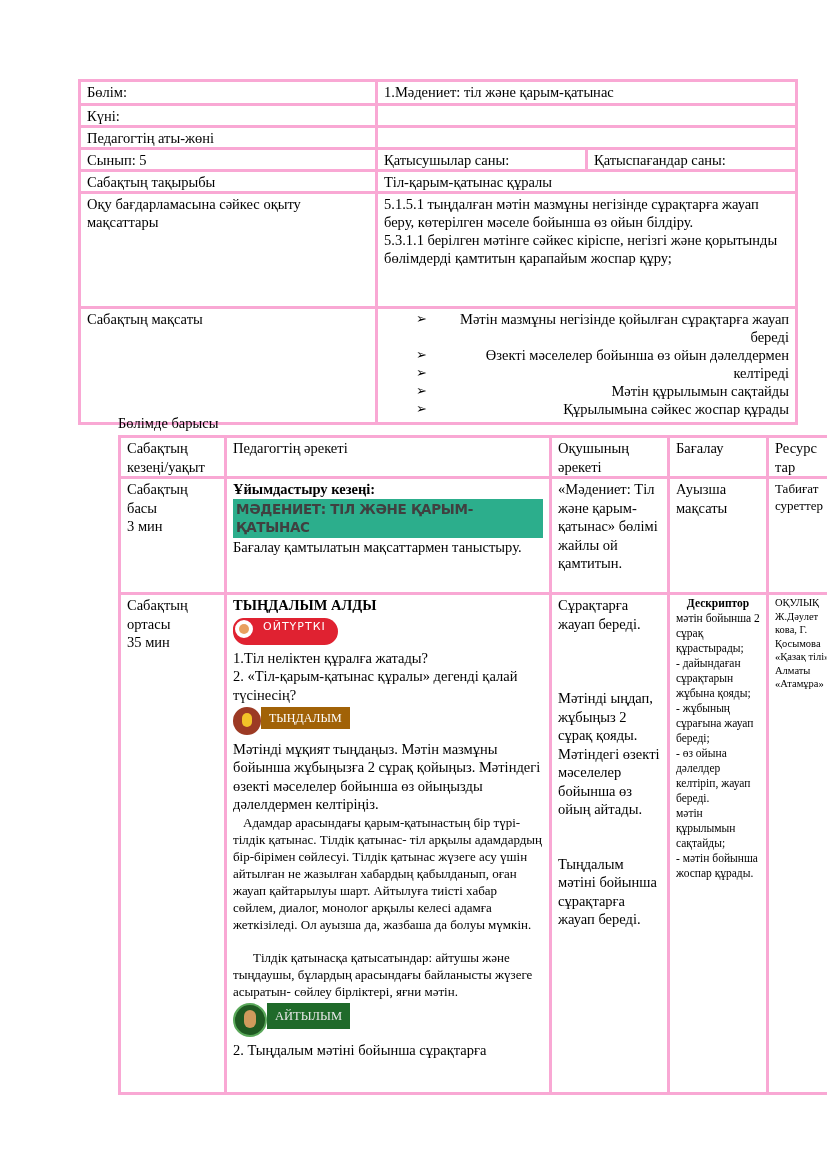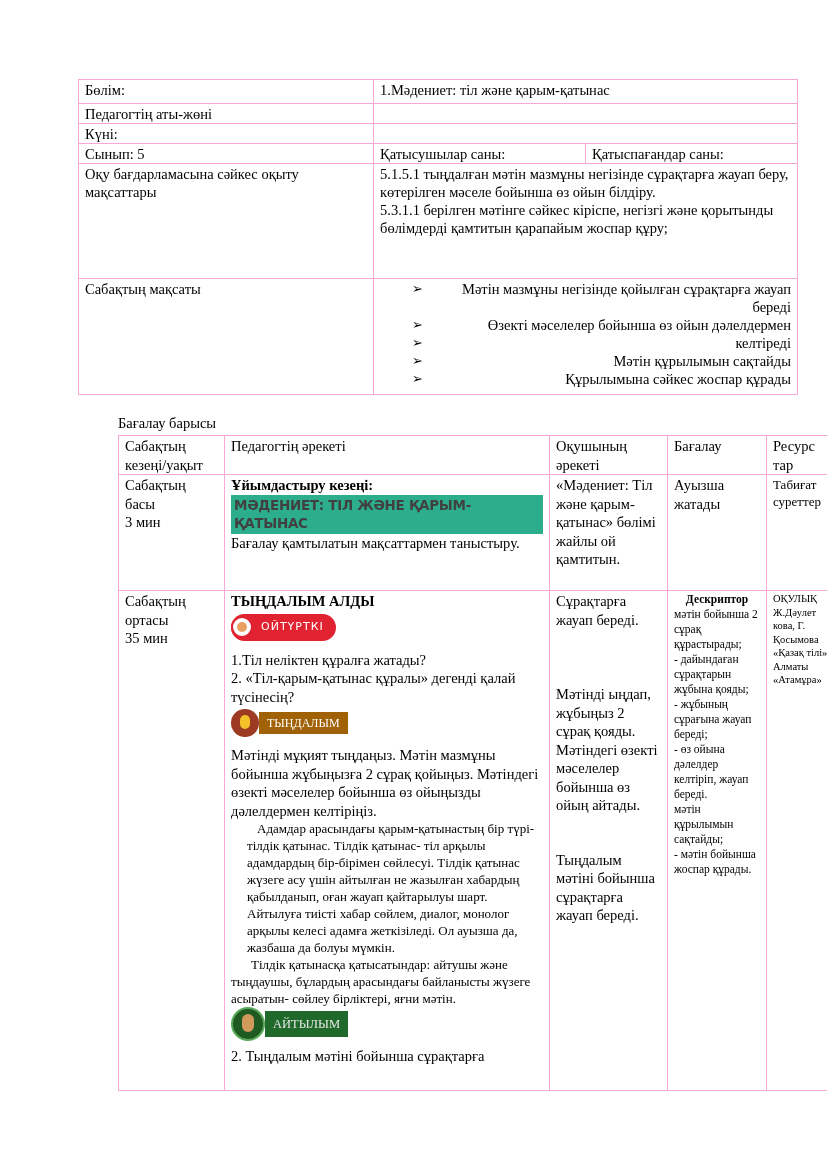--- a/index.html
+++ b/index.html
@@ -1,76 +1,80 @@
 <!DOCTYPE html>
 <html><head>
 <meta charset="utf-8">
 <style>
   html, body { margin: 0; padding: 0; background: #ffffff; }
   body { width: 827px; height: 1170px; position: relative; overflow: hidden;
          font-family: "Liberation Serif", serif; color: #000; }
   table { border-collapse: collapse; position: absolute; table-layout: fixed; }
-  td { border: 1px solid #f9a8d4; vertical-align: top; padding: 1px 6px 0 6px;
+  td { border: 3px solid #f9a8d4; vertical-align: top; padding: 1px 6px 0 6px;
        font-size: 14.5px; line-height: 18px; }
   #top-table { left: 78px; top: 79px; width: 720px; }
   #top-table td { font-family: "Liberation Sans Narrow", "Liberation Serif", serif; }
   .c1 { width: 282px; }
   .bullets { list-style: none; margin: 0; padding: 0 0 0 32px; }
   .bullets li { position: relative; padding-left: 25px; text-align: right; }
   .bullets li::before { content: "\27A2"; position: absolute; left: 0; top: 0; font-size: 13px; }
   #progress-label { position: absolute; left: 118px; top: 415px; font-size: 14.5px; }
   #lesson-table { left: 118px; top: 435px; width: 712px; }
   #lesson-table td { font-size: 14.5px; line-height: 18.5px; }
   .small { font-size: 13px !important; line-height: 17px !important; }
   .tiny { font-size: 11.5px !important; line-height: 15px !important; }
   .xs { font-size: 10.5px !important; line-height: 13.5px !important; }
   .banner-green { display: inline-block; background: #2cae8c; color: #404040;
      font-family: "DejaVu Sans", sans-serif; font-size: 13.5px; font-weight: bold;
      padding: 1px 3px; letter-spacing: -0.3px; }
-  .pill { display: inline-flex; align-items: center; height: 27px; margin: 3px 0 10px 0; }
+  .pill { display: inline-flex; height: 27px; margin: 3px 0 4px 0; }
   .pill .ico { width: 24px; height: 24px; border-radius: 50%; display: inline-block; position: relative; }
   .pill .txt { font-size: 11px; color: #fff; padding: 0 8px; font-family: "DejaVu Sans", sans-serif; letter-spacing: 1px; }
   .p-red { background: #e02231; border-radius: 14px; padding-right: 4px; }
   .p-red .ico { background: #fff; border: 2px solid #e02231; width: 18px; height: 18px; }
   .p-red .ico::after { content: ""; position:absolute; left:4px; top:4px; width:10px; height:10px; border-radius:50%; background:#e8a060; }
   .p-brown .ico { background: #9c3a24; width: 28px; height: 28px; }
   .p-brown .ico::after { content: ""; position:absolute; left:9px; top:6px; width:10px; height:14px; border-radius:5px; background:#f2c228; }
   .p-brown .txt { background: #a16207; height: 22px; line-height: 22px; font-family: "Liberation Serif", serif; font-size: 12px; letter-spacing: 0; }
   .p-green .ico { background: #1f5a22; width: 30px; height: 30px; border: 2px solid #5aa85a; }
   .p-green .ico::after { content: ""; position:absolute; left:9px; top:5px; width:12px; height:18px; border-radius:6px; background:#d19a5c; }
   .p-green .txt { background: #1f6a2a; height: 26px; line-height: 26px; font-family: "Liberation Serif", serif; font-size: 12.5px; color:#e8e8e8; letter-spacing: 0; }
-  .indent { text-indent: 10px; margin-left: 16px; }
-  .indent2 { text-indent: 20px; }
+  .indent { text-indent: 10px; }
+  .indent2 { text-indent: 20px; margin-top: 16px; }
   .gap { height: 56px; }
   .gap2 { height: 36px; }
   b { font-weight: bold; }
   .center { text-align: center; }
   .clip { overflow: hidden; white-space: normal; }
 </style>
 </head>
 <body>
 
 <table id="top-table">
   <tbody>
       <tr style="height:24px">
     <td class="c1">Бөлім:</td>
     <td colspan="2">1.Мәдениет: тіл және қарым-қатынас</td>
   </tr>
+  <tr style="height:19px">
+    <td>Күні:</td>
+    <td colspan="2"></td>
+  </tr>
   <tr style="height:20px">
     <td>Педагогтің аты-жөні</td>
-    <td colspan="2"></td>
-  </tr>
-  <tr style="height:19px">
-    <td>Күні:</td>
     <td colspan="2"></td>
   </tr>
   <tr style="height:19px">
     <td>Сынып: 5</td>
     <td style="width:202px">Қатысушылар саны:</td>
     <td>Қатыспағандар саны:</td>
+  </tr>
+  <tr style="height:19px">
+    <td>Сабақтың тақырыбы</td>
+    <td colspan="2">Тіл-қарым-қатынас құралы</td>
   </tr>
   <tr style="height:115px">
     <td>Оқу бағдарламасына сәйкес оқыту мақсаттары</td>
     <td colspan="2">
       <div>5.1.5.1 тыңдалған мәтін мазмұны негізінде сұрақтарға жауап беру, көтерілген мәселе бойынша  өз ойын білдіру.</div>
       <div>5.3.1.1 берілген мәтінге сәйкес кіріспе, негізгі және қорытынды бөлімдерді қамтитын қарапайым жоспар құру;</div>
     </td>
   </tr>
   <tr style="height:116px">
     <td>Сабақтың мақсаты</td>
@@ -80,21 +84,21 @@
         <li>Өзекті мәселелер бойынша өз ойын дәлелдермен</li>
         <li>келтіреді</li>
         <li>Мәтін құрылымын сақтайды</li>
         <li>Құрылымына сәйкес жоспар құрады</li>
       </ul>
     </td>
   </tr>
 </tbody>
   </table>
 
-<div id="progress-label">Бағалау барысы</div>
+<div id="progress-label">Бөлімде барысы</div>
 
 <table id="lesson-table">
   <colgroup>
     <col style="width:106px">
       <col style="width:325px">
       <col style="width:118px">
       <col style="width:99px">
       <col style="width:64px">
   </colgroup>
   <tbody>
@@ -110,21 +114,21 @@
       <div>Сабақтың</div>
       <div>басы</div>
       <div>3 мин</div>
     </td>
     <td>
       <div><b>Ұйымдастыру кезеңі:</b></div>
       <div><span class="banner-green">МӘДЕНИЕТ: ТІЛ ЖӘНЕ ҚАРЫМ-ҚАТЫНАС</span></div>
       <div>Бағалау қамтылатын мақсаттармен таныстыру.</div>
     </td>
     <td>«Мәдениет: Тіл және қарым-қатынас» бөлімі  жайлы ой қамтитын.</td>
-    <td>Ауызша жатады</td>
+    <td>Ауызша мақсаты</td>
     <td class="clip small">
           <div style="width:80px">Табиғат суреттер</div>
         </td>
   </tr>
   <tr style="height:500px">
     <td>
       <div>Сабақтың</div>
       <div>ортасы</div>
       <div>35 мин</div>
     </td>

